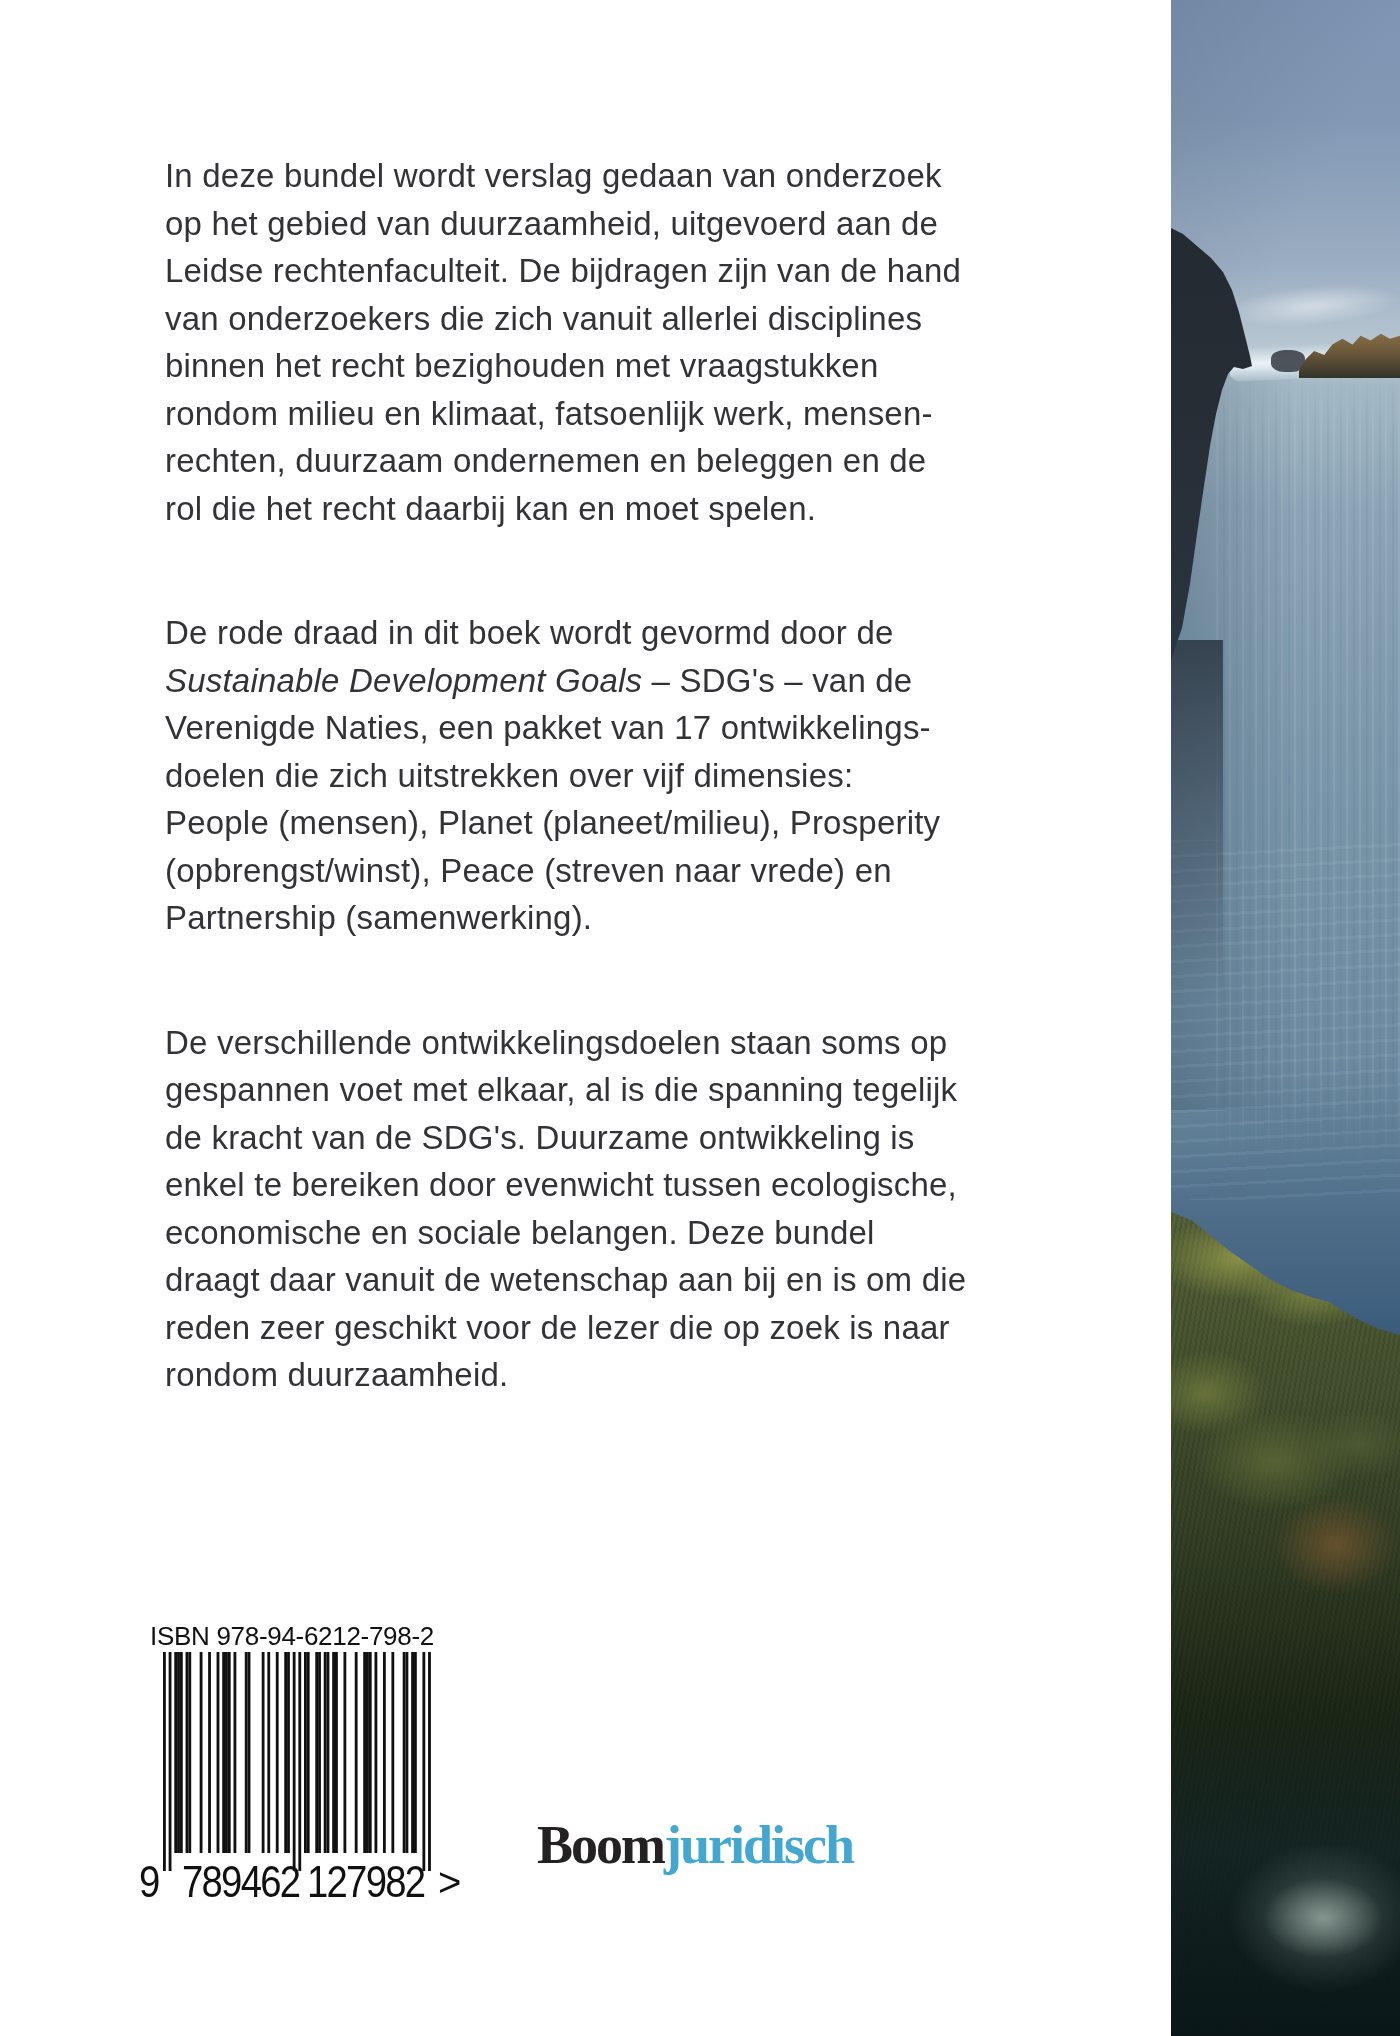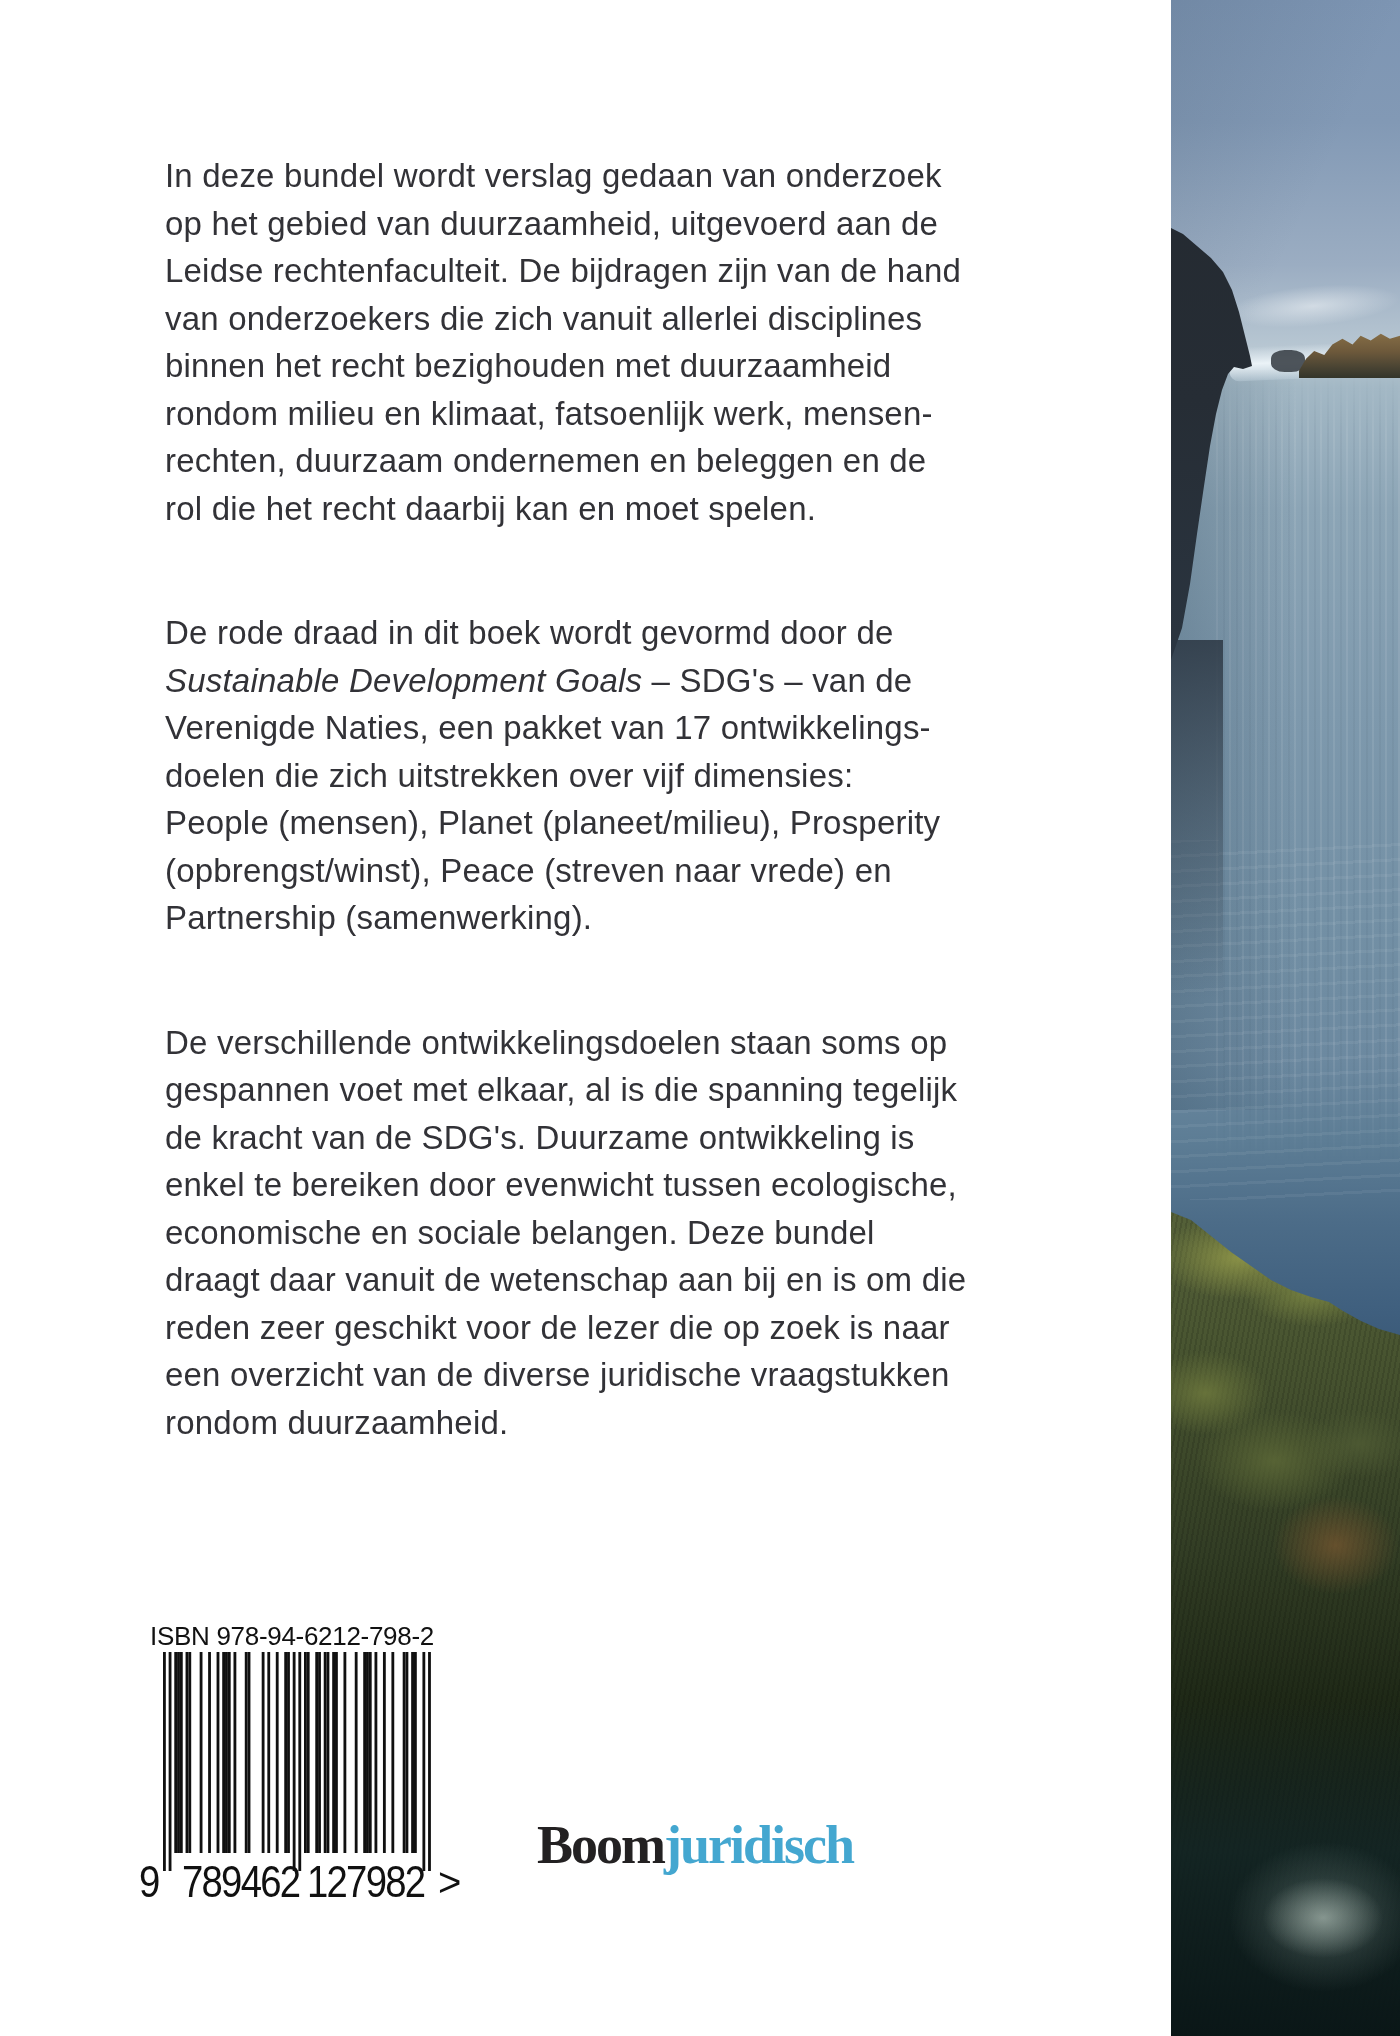--- a/index.html
+++ b/index.html
@@ -95,21 +95,21 @@
 <body>
 
 <div class="cover">
 
   <div class="blurb">
     <div class="para">
         <div class="line">In deze bundel wordt verslag gedaan van onderzoek</div>
         <div class="line">op het gebied van duurzaamheid, uitgevoerd aan de</div>
         <div class="line">Leidse rechtenfaculteit. De bijdragen zijn van de hand</div>
         <div class="line">van onderzoekers die zich vanuit allerlei disciplines</div>
-        <div class="line">binnen het recht bezighouden met duurzaamheid</div>
+        <div class="line">binnen het recht bezighouden met vraagstukken</div>
         <div class="line">rondom milieu en klimaat, fatsoenlijk werk, mensen-</div>
         <div class="line">rechten, duurzaam ondernemen en beleggen en de</div>
         <div class="line">rol die het recht daarbij kan en moet spelen.</div>
       </div>
     <div class="para">
         <div class="line">De rode draad in dit boek wordt gevormd door de</div>
         <div class="line"><span class="seg-italic">Sustainable Development Goals</span><span> – SDG's – van de</span></div>
         <div class="line">Verenigde Naties, een pakket van 17 ontwikkelings-</div>
         <div class="line">doelen die zich uitstrekken over vijf dimensies:</div>
         <div class="line">People (mensen), Planet (planeet/milieu), Prosperity</div>
@@ -117,21 +117,20 @@
         <div class="line">Partnership (samenwerking).</div>
       </div>
     <div class="para">
         <div class="line">De verschillende ontwikkelingsdoelen staan soms op</div>
         <div class="line">gespannen voet met elkaar, al is die spanning tegelijk</div>
         <div class="line">de kracht van de SDG's. Duurzame ontwikkeling is</div>
         <div class="line">enkel te bereiken door evenwicht tussen ecologische,</div>
         <div class="line">economische en sociale belangen. Deze bundel</div>
         <div class="line">draagt daar vanuit de wetenschap aan bij en is om die</div>
         <div class="line">reden zeer geschikt voor de lezer die op zoek is naar</div>
-        <div class="line">een overzicht van de diverse juridische vraagstukken</div>
         <div class="line">rondom duurzaamheid.</div>
       </div>
   </div>
 
   <div class="isbn-label">ISBN 978-94-6212-798-2</div>
 
   <svg class="barcode-svg" width="268" height="220">
       <rect x="0.00" y="0" width="2.82" height="219" fill="#101010"></rect>
       <rect x="5.64" y="0" width="2.82" height="219" fill="#101010"></rect>
       <rect x="11.28" y="0" width="2.82" height="201" fill="#101010"></rect>

